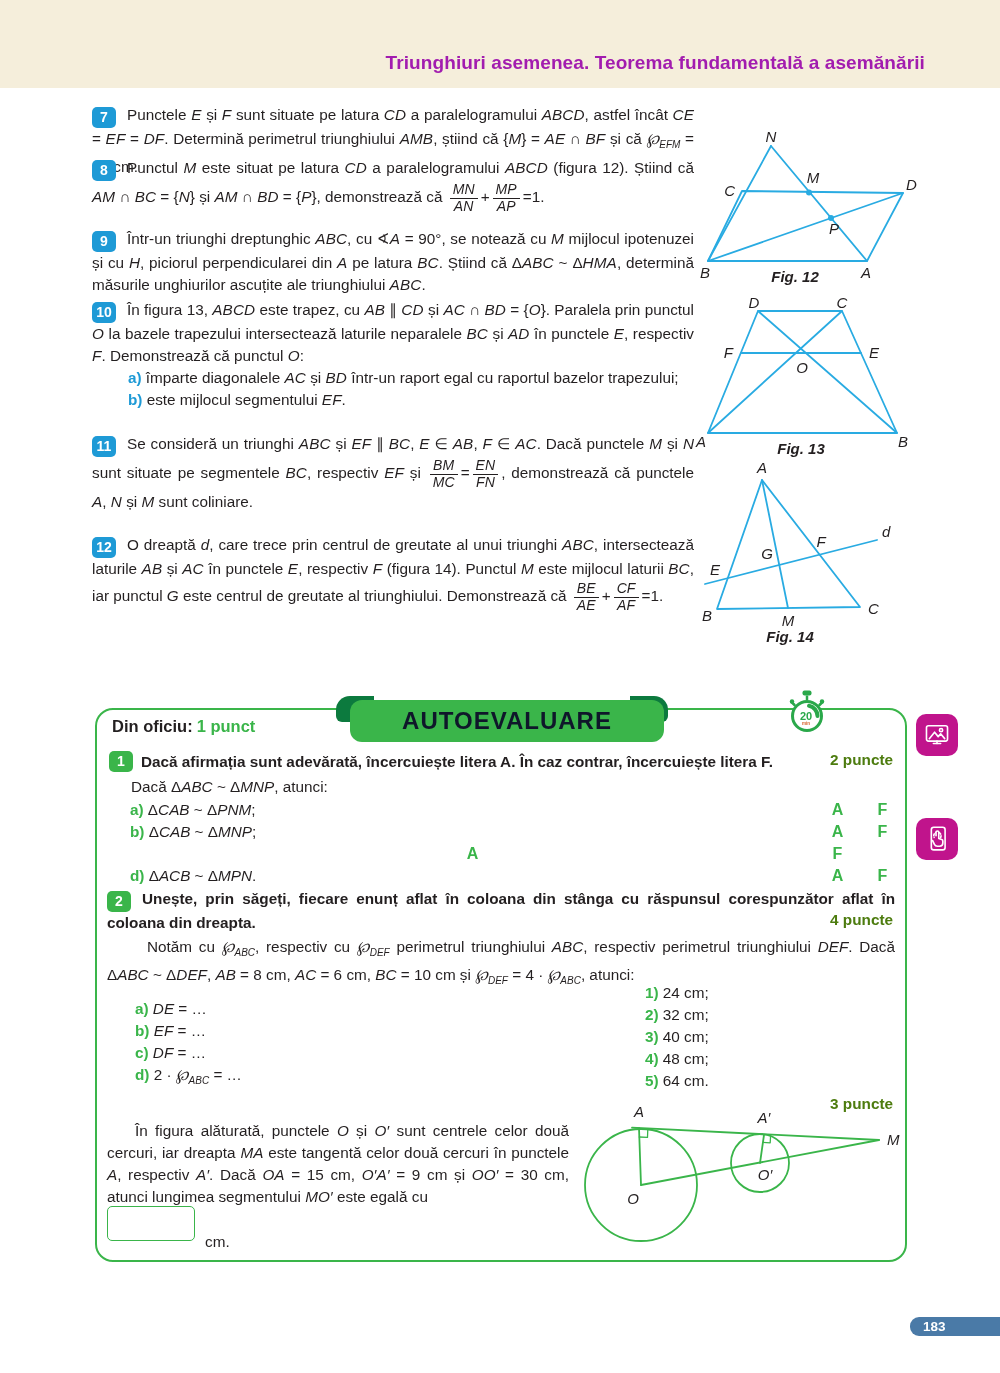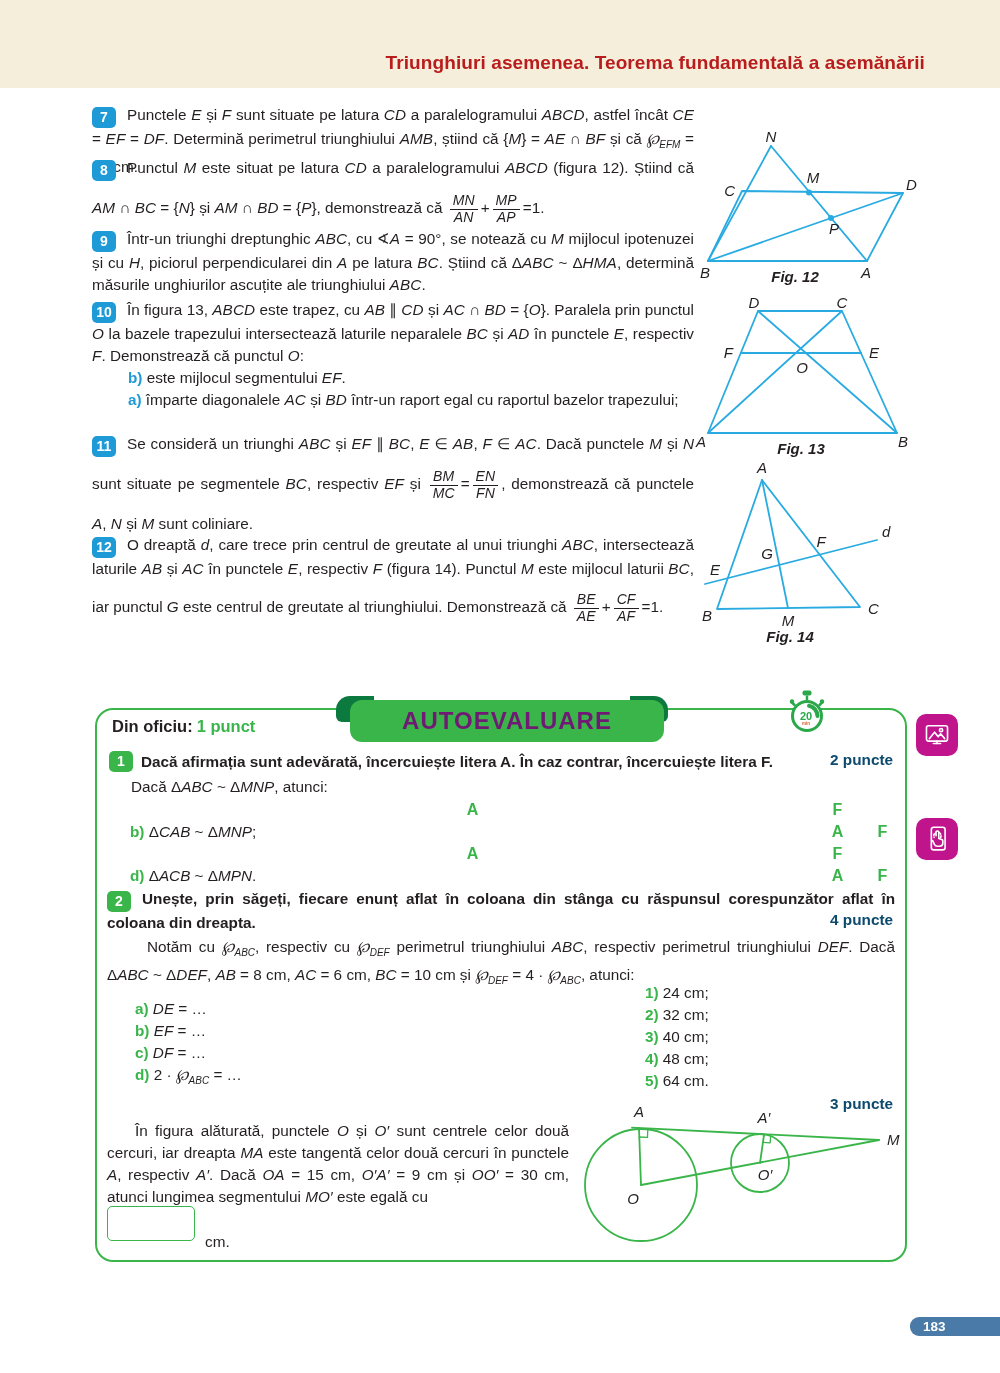--- a/index.html
+++ b/index.html
@@ -5,33 +5,33 @@
   html,body{margin:0;padding:0;}
   body{
     width:1000px;height:1373px;position:relative;background:#ffffff;
     font-family:"Liberation Sans", sans-serif;color:#231f20;
     -webkit-font-smoothing:antialiased;overflow:hidden;
   }
   
   .top-bar{position:absolute;left:0;top:0;width:1000px;height:88px;background:#f5eedb;
     display:flex;align-items:flex-end;justify-content:flex-end;box-sizing:border-box;
     padding:0 75px 14px 0;}
-  .top-title{font-size:19px;font-weight:bold;color:#b91c1c;letter-spacing:.1px;}
+  .top-title{font-size:19px;font-weight:bold;color:#a21caf;letter-spacing:.1px;}
 
   
   .prob{position:absolute;left:92px;width:602px;text-align:justify;font-size:15.3px;
     line-height:22px;}
   .badge{display:inline-block;min-width:16px;padding:1px 4px 2px 4px;margin-right:11px;
     background:#1e9ad6;color:#fff;font-weight:bold;font-size:14px;text-align:center;
     border-radius:5px;vertical-align:-2px;line-height:18px;}
   .badge.green{background:#3ab54a;}
   i{font-style:italic;}
   .ptext i, .sub i, .aetxt i{letter-spacing:.1px;}
   .fr{display:inline-flex;flex-direction:column;vertical-align:middle;text-align:center;
-    margin:12px 3px;font-size:14px;line-height:1.12;}
+    margin:1px 3px;font-size:14px;line-height:1.12;}
   .fr .fn{border-bottom:1.2px solid #231f20;padding:0 3px;}
   .fr .fd{padding:0 3px;}
   sub{font-size:10px;font-style:italic;vertical-align:-4px;letter-spacing:0;}
   .scrp{font-family:"DejaVu Serif", serif;font-style:italic;}
   .sub{text-indent:36px;}
   .slb{color:#1e9ad6;font-weight:bold;}
   .glb{color:#3ab54a;font-weight:bold;}
 
   
   .fig{position:absolute;}
@@ -44,27 +44,27 @@
   .fig-green .geo{stroke:#3ab54a;}
 
   
   .ae-box{position:absolute;left:95px;top:708px;width:812px;height:554px;box-sizing:border-box;
     border:2px solid #3ab54a;border-radius:18px;background:#fff;}
   .fold{position:absolute;height:26px;width:38px;background:#0c7a3e;}
   .fold.l{left:336px;top:696px;border-radius:14px 0 0 6px;}
   .fold.r{left:630px;top:696px;border-radius:0 14px 6px 0;}
   .ribbon{position:absolute;left:350px;top:700px;width:314px;height:42px;background:#3ab54a;
     border-radius:12px;display:flex;align-items:center;justify-content:center;
-    color:#701a75;font-weight:bold;font-size:24px;letter-spacing:1px;}
+    color:#0f172a;font-weight:bold;font-size:24px;letter-spacing:1px;}
   .din-oficiu{position:absolute;left:112px;top:717px;font-size:16.5px;font-weight:bold;text-align:center;}
   .din-oficiu .glb{margin-left:4px;}
 
   .ae-abs{position:absolute;font-size:15.3px;line-height:22px;}
   .ae-head{font-weight:bold;}
-  .pts{position:absolute;right:12px;color:#0c4a6e;font-weight:bold;font-size:15.3px;}
+  .pts{position:absolute;right:12px;color:#4d7c0f;font-weight:bold;font-size:15.3px;}
   .q1row{display:grid;grid-template-columns:1fr 45px 45px;width:775px;}
   .af{color:#3ab54a;font-weight:bold;text-align:center;font-size:16px;}
   .ae-list div{height:22px;}
   .ansbox{position:absolute;left:10px;top:496px;width:88px;height:35px;box-sizing:border-box;
     border:1.6px solid #3ab54a;border-radius:5px;background:#fff;}
   .anssuf{position:absolute;left:108px;top:523px;font-size:15.3px;}
 
   
   .m-icon{position:absolute;width:42px;height:42px;background:#c0148c;border-radius:10px;
     display:flex;align-items:center;justify-content:center;}
@@ -98,22 +98,22 @@
         <span class="fd"><i>AP</i></span>
       </span>=1.</span>
 </div>
 
 <div class="prob" style="top:228px">
   <span class="badge">9</span><span class="ptext">Într-un triunghi dreptunghic <i>ABC</i>, cu ∢<i>A</i> = 90°, se notează cu <i>M</i> mijlocul ipotenuzei și cu <i>H</i>, piciorul perpendicularei din <i>A</i> pe latura <i>BC</i>. Știind că Δ<i>ABC</i> ~ Δ<i>HMA</i>, determină măsurile unghiurilor ascuțite ale triunghiului <i>ABC</i>.</span>
 </div>
 
 <div class="prob" style="top:299px">
   <div><span class="badge">10</span><span class="ptext">În figura 13, <i>ABCD</i> este trapez, cu <i>AB</i> ∥ <i>CD</i> și <i>AC</i> ∩ <i>BD</i> = {<i>O</i>}. Paralela prin punctul <i>O</i> la bazele trapezului intersectează laturile neparalele <i>BC</i> și <i>AD</i> în punctele <i>E</i>, respectiv <i>F</i>. Demonstrează că punctul <i>O</i>:</span></div>
+  <div class="sub"><span class="slb">a)</span> <span>împarte diagonalele <i>AC</i> și <i>BD</i> într-un raport egal cu raportul bazelor trapezului;</span></div>
   <div class="sub"><span class="slb">b)</span> <span>este mijlocul segmentului <i>EF</i>.</span></div>
-  <div class="sub"><span class="slb">a)</span> <span>împarte diagonalele <i>AC</i> și <i>BD</i> într-un raport egal cu raportul bazelor trapezului;</span></div>
 </div>
 
 <div class="prob" style="top:433px">
   <span class="badge">11</span><span class="ptext">Se consideră un triunghi <i>ABC</i> și <i>EF</i> ∥ <i>BC</i>, <i>E</i> ∈ <i>AB</i>, <i>F</i> ∈ <i>AC</i>. Dacă punctele <i>M</i> și <i>N</i> sunt situate pe segmentele <i>BC</i>, respectiv <i>EF</i> și <span class="fr">
         <span class="fn"><i>BM</i></span>
         <span class="fd"><i>MC</i></span>
       </span>=<span class="fr">
         <span class="fn"><i>EN</i></span>
         <span class="fd"><i>FN</i></span>
       </span>, demonstrează că punctele <i>A</i>, <i>N</i> și <i>M</i> sunt coliniare.</span>
@@ -183,20 +183,21 @@
 </div>
 
 <section class="ae-box">
 
   <span class="badge green" style="position:absolute;left:12px;top:41px">1</span>
   <div class="ae-abs ae-head" style="left:44px;top:41px;width:700px">Dacă afirmația sunt adevărată, încercuiește litera A. În caz contrar, încercuiește litera F.</div>
   <div class="pts" style="top:41px">2 puncte</div>
   <div class="ae-abs" style="left:34px;top:66px">Dacă Δ<i>ABC</i> ~ Δ<i>MNP</i>, atunci:</div>
   <div class="ae-abs ae-list" style="left:33px;top:89px">
     <div class="q1row">
+      <span><span class="glb">a)</span> <span>Δ<i>CAB</i> ~ Δ<i>PNM</i>;</span></span>
       <span class="af">A</span>
       <span class="af">F</span>
     </div>
     <div class="q1row">
       <span><span class="glb">b)</span> <span>Δ<i>CAB</i> ~ Δ<i>MNP</i>;</span></span>
       <span class="af">A</span>
       <span class="af">F</span>
     </div>
     <div class="q1row">
       <span class="af">A</span>

